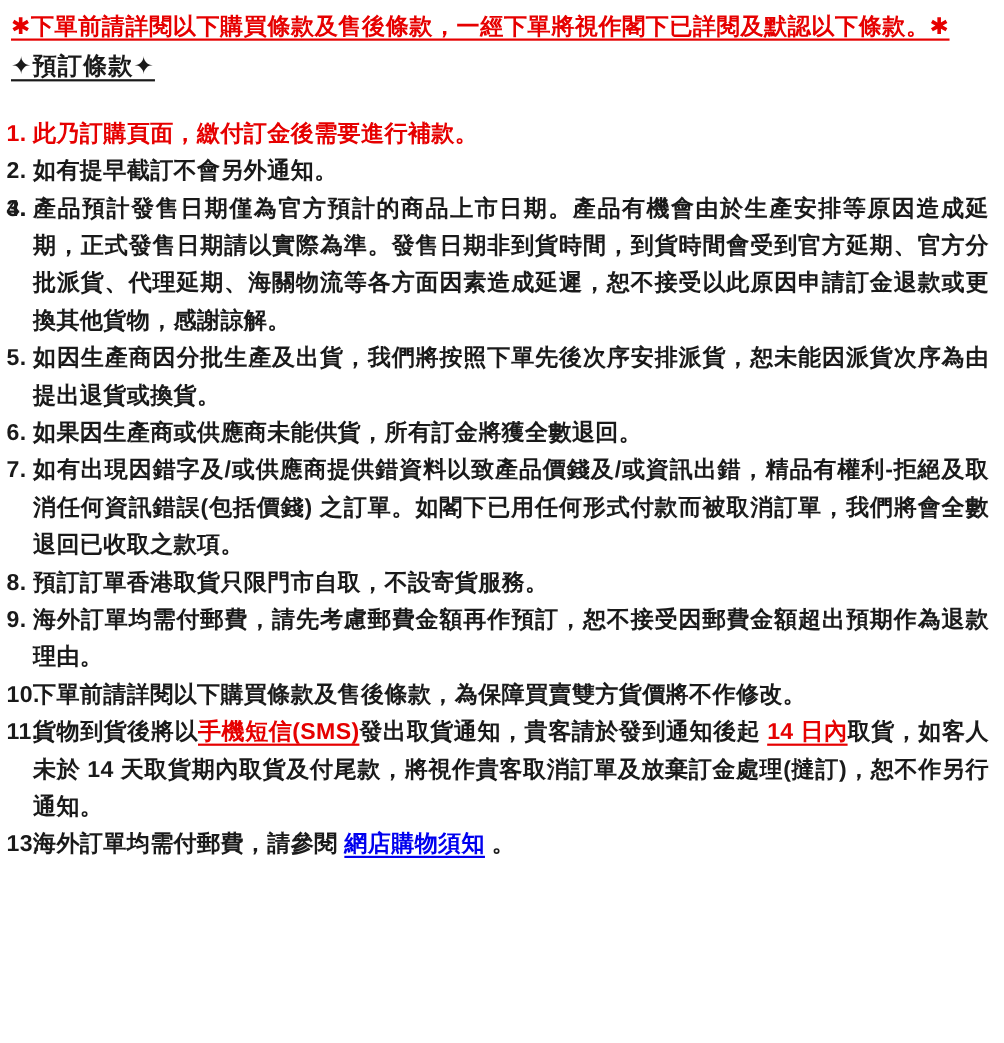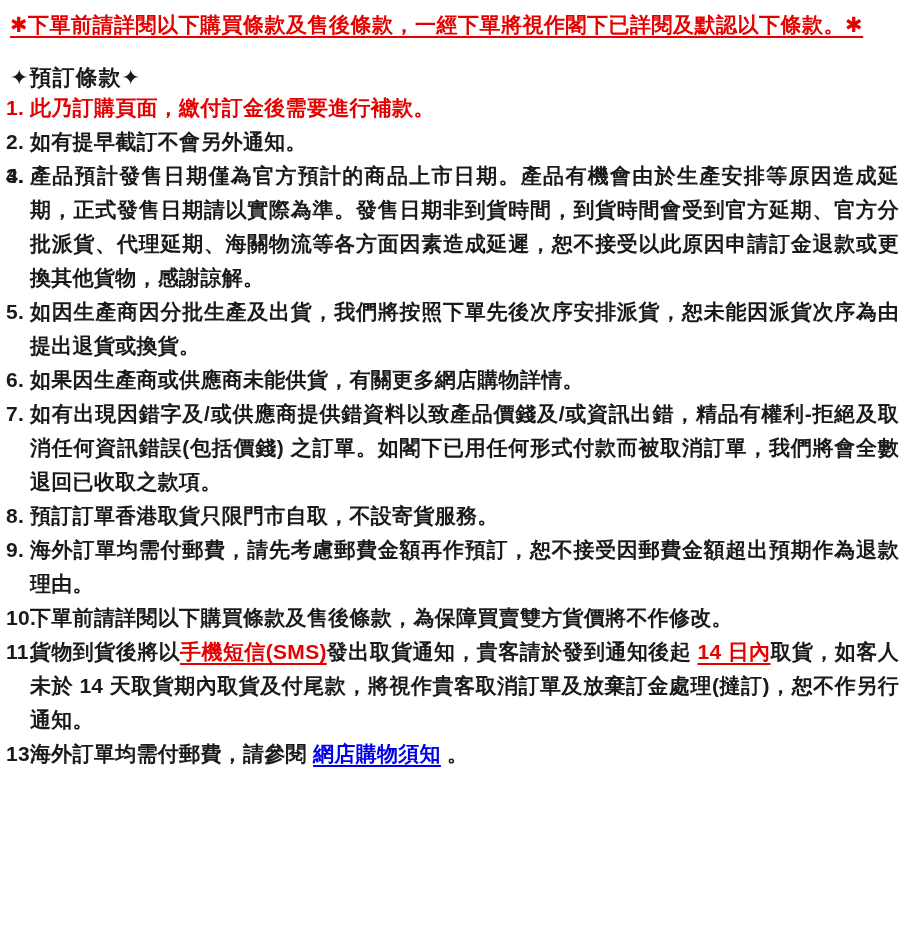--- a/index.html
+++ b/index.html
@@ -17,31 +17,32 @@
     color:var(--black);
     padding:10px 14px 0 4px;
   }
   .notice{
     color:var(--red);
     font-size:21px;
     line-height:26px;
     text-decoration:underline;
     text-underline-offset:4px;
     text-decoration-thickness:2px;
-    margin:2px 0 28px 6px;
+    margin:2px 0 10px 6px;
     letter-spacing:.5px;
   }
   .section-title{
     color:var(--black);
     font-size:22px;
     line-height:24px;
     display:inline-block;
+    text-decoration:underline;
     text-underline-offset:5px;
     text-decoration-thickness:2px;
-    margin:0 0 1px 6px;
+    margin:0 0 33px 6px;
     letter-spacing:1px;
   }
   .terms-list{width:100%;}
   .term-item{
     position:relative;
     padding-left:26px;
     font-size:21px;
     line-height:34px;
     text-align:justify;
     letter-spacing:.3px;
@@ -75,20 +76,20 @@
 <div>
   <span class="section-title">✦預訂條款✦</span>
 </div>
 
 <div class="terms-list">
     <div class="term-item red"><span class="term-number">1.</span><span><span>此乃訂購頁面，繳付訂金後需要進行補款。</span></span></div>
     <div class="term-item"><span class="term-number">2.</span><span><span>如有提早截訂不會另外通知。</span></span></div>
     <div class="term-item"><span class="term-number">3.</span></div>
     <div class="term-item"><span class="term-number">4.</span><span><span>產品預計發售日期僅為官方預計的商品上市日期。產品有機會由於生產安排等原因造成延期，正式發售日期請以實際為準。發售日期非到貨時間，到貨時間會受到官方延期、官方分批派貨、代理延期、海關物流等各方面因素造成延遲，恕不接受以此原因申請訂金退款或更換其他貨物，感謝諒解。</span></span></div>
     <div class="term-item"><span class="term-number">5.</span><span><span>如因生產商因分批生產及出貨，我們將按照下單先後次序安排派貨，恕未能因派貨次序為由提出退貨或換貨。</span></span></div>
-    <div class="term-item"><span class="term-number">6.</span><span><span>如果因生產商或供應商未能供貨，有關更多網店購物詳情。</span></span></div>
+    <div class="term-item"><span class="term-number">6.</span><span><span>如果因生產商或供應商未能供貨，所有訂金將獲全數退回。</span></span></div>
     <div class="term-item"><span class="term-number">7.</span><span><span>如有出現因錯字及/或供應商提供錯資料以致產品價錢及/或資訊出錯，精品有權利-拒絕及取消任何資訊錯誤(包括價錢) 之訂單。如閣下已用任何形式付款而被取消訂單，我們將會全數退回已收取之款項。</span></span></div>
     <div class="term-item"><span class="term-number">8.</span><span><span>預訂訂單香港取貨只限門市自取，不設寄貨服務。</span></span></div>
     <div class="term-item"><span class="term-number">9.</span><span><span>海外訂單均需付郵費，請先考慮郵費金額再作預訂，恕不接受因郵費金額超出預期作為退款理由。</span></span></div>
     <div class="term-item"><span class="term-number">10.</span><span><span>下單前請詳閱以下購買條款及售後條款，為保障買賣雙方貨價將不作修改。</span></span></div>
     <div class="term-item"><span class="term-number">11.</span><span><span>貨物到貨後將以</span><span class="seg-red-underline">手機短信(SMS)</span><span>發出取貨通知，貴客請於發到通知後起 </span><span class="seg-red-underline">14 日內</span><span>取貨，如客人未於 14 天取貨期內取貨及付尾款，將視作貴客取消訂單及放棄訂金處理(撻訂)，恕不作另行通知。</span></span></div>
     <div class="term-item"><span class="term-number">13.</span><span><span>海外訂單均需付郵費，請參閱 </span><a class="seg-link" href="#">網店購物須知</a><span> 。</span></span></div>
   </div>
 
 </body></html>

